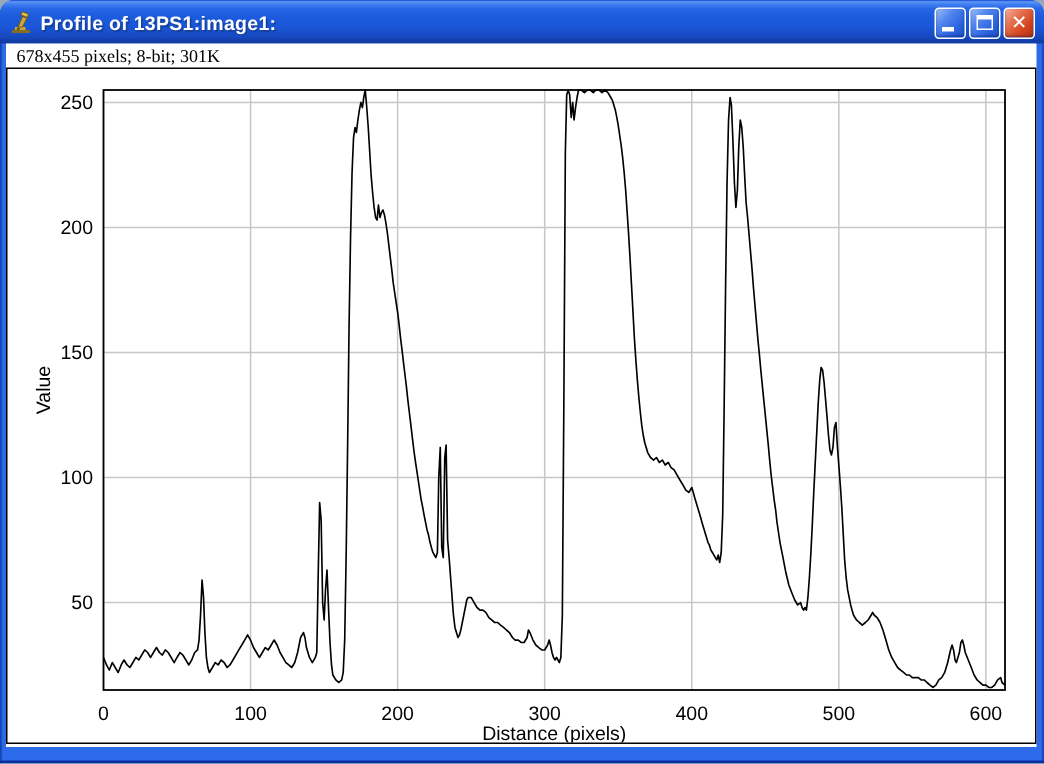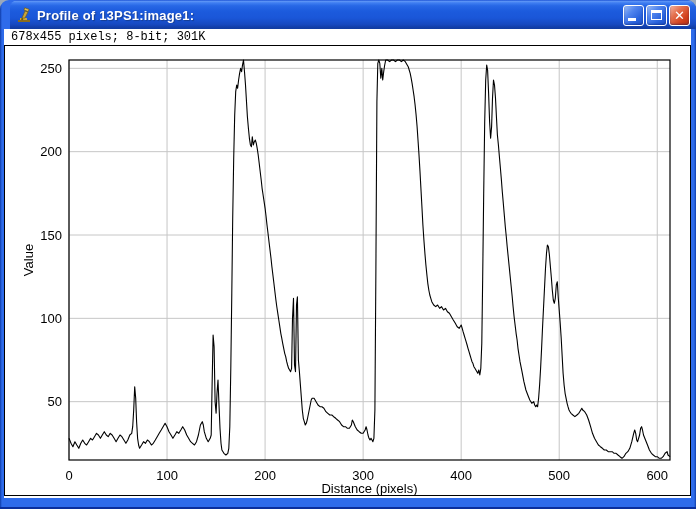--- a/index.html
+++ b/index.html
@@ -6,21 +6,21 @@
   *{box-sizing:border-box;}
   .window{
     position:relative;width:696px;height:509px;
     background:linear-gradient(90deg,#0f3ca8 0,#2e6bea 2px,#2e6bea calc(100% - 2px),#0f3ca8 100%);
     border-radius:9px 9px 0 0;
     font-family:"Liberation Sans","DejaVu Sans",sans-serif;
     overflow:hidden;
   }
   .window::after{content:"";position:absolute;left:0;right:0;bottom:0;height:2px;background:#0a2e9c;}
   .titlebar{
-    position:absolute;left:10px;top:0;right:0;height:29px;
+    position:absolute;left:0;top:0;right:0;height:29px;
     border-radius:8px 8px 0 0;
     background:linear-gradient(180deg,#0f45d0 0%,#6097f6 4%,#3f7ef1 10%,#2767e6 20%,#1c5bdd 38%,#1a56d8 62%,#1749c0 84%,#123ea8 94%,#113c9f 100%);
     display:flex;align-items:center;
   }
   .titlebar-icon{width:16px;height:16px;margin:1px 4px 0 7px;flex:0 0 auto;}
   .title-text{
     color:#ffffff;font-size:13px;font-weight:bold;letter-spacing:.2px;
     text-shadow:1px 1px 1px #163d8f;white-space:nowrap;overflow:hidden;flex:1 1 auto;
     margin-top:1px;
   }
@@ -33,21 +33,21 @@
   .winbtn.blue{background:linear-gradient(135deg,#9dbdf5 0%,#5185ee 35%,#2a63dd 70%,#1c50c6 100%);}
   .winbtn.red{background:linear-gradient(135deg,#f5b4a0 0%,#e4704e 35%,#d3411d 70%,#b23012 100%);}
   .glyph-min{position:absolute;left:4px;bottom:4px;width:8px;height:3px;background:#ffffff;}
   .glyph-max{position:absolute;left:4px;top:4px;width:11px;height:10px;border:1px solid #ffffff;border-top-width:3px;}
   .glyph-x{position:absolute;left:0;top:0;width:100%;height:100%;color:#ffffff;font-size:13px;font-weight:bold;line-height:19px;text-align:center;font-family:"DejaVu Sans",sans-serif;}
   .content{
     position:absolute;left:4px;right:5px;top:29px;bottom:11px;background:#ffffff;
   }
   .infobar{
     height:16px;font-size:12px;color:#000000;padding:1px 0 0 7px;
-    white-space:nowrap;font-family:Liberation Mono, monospace;
+    white-space:nowrap;font-family:Liberation Serif, serif;
   }
   .canvas{
     position:absolute;left:0;right:0;top:16px;bottom:2px;
     border:1px solid #000000;background:#ffffff;
   }
   .canvas svg{display:block;width:100%;height:100%;}
 </style>
 </head>
 <body>
 

